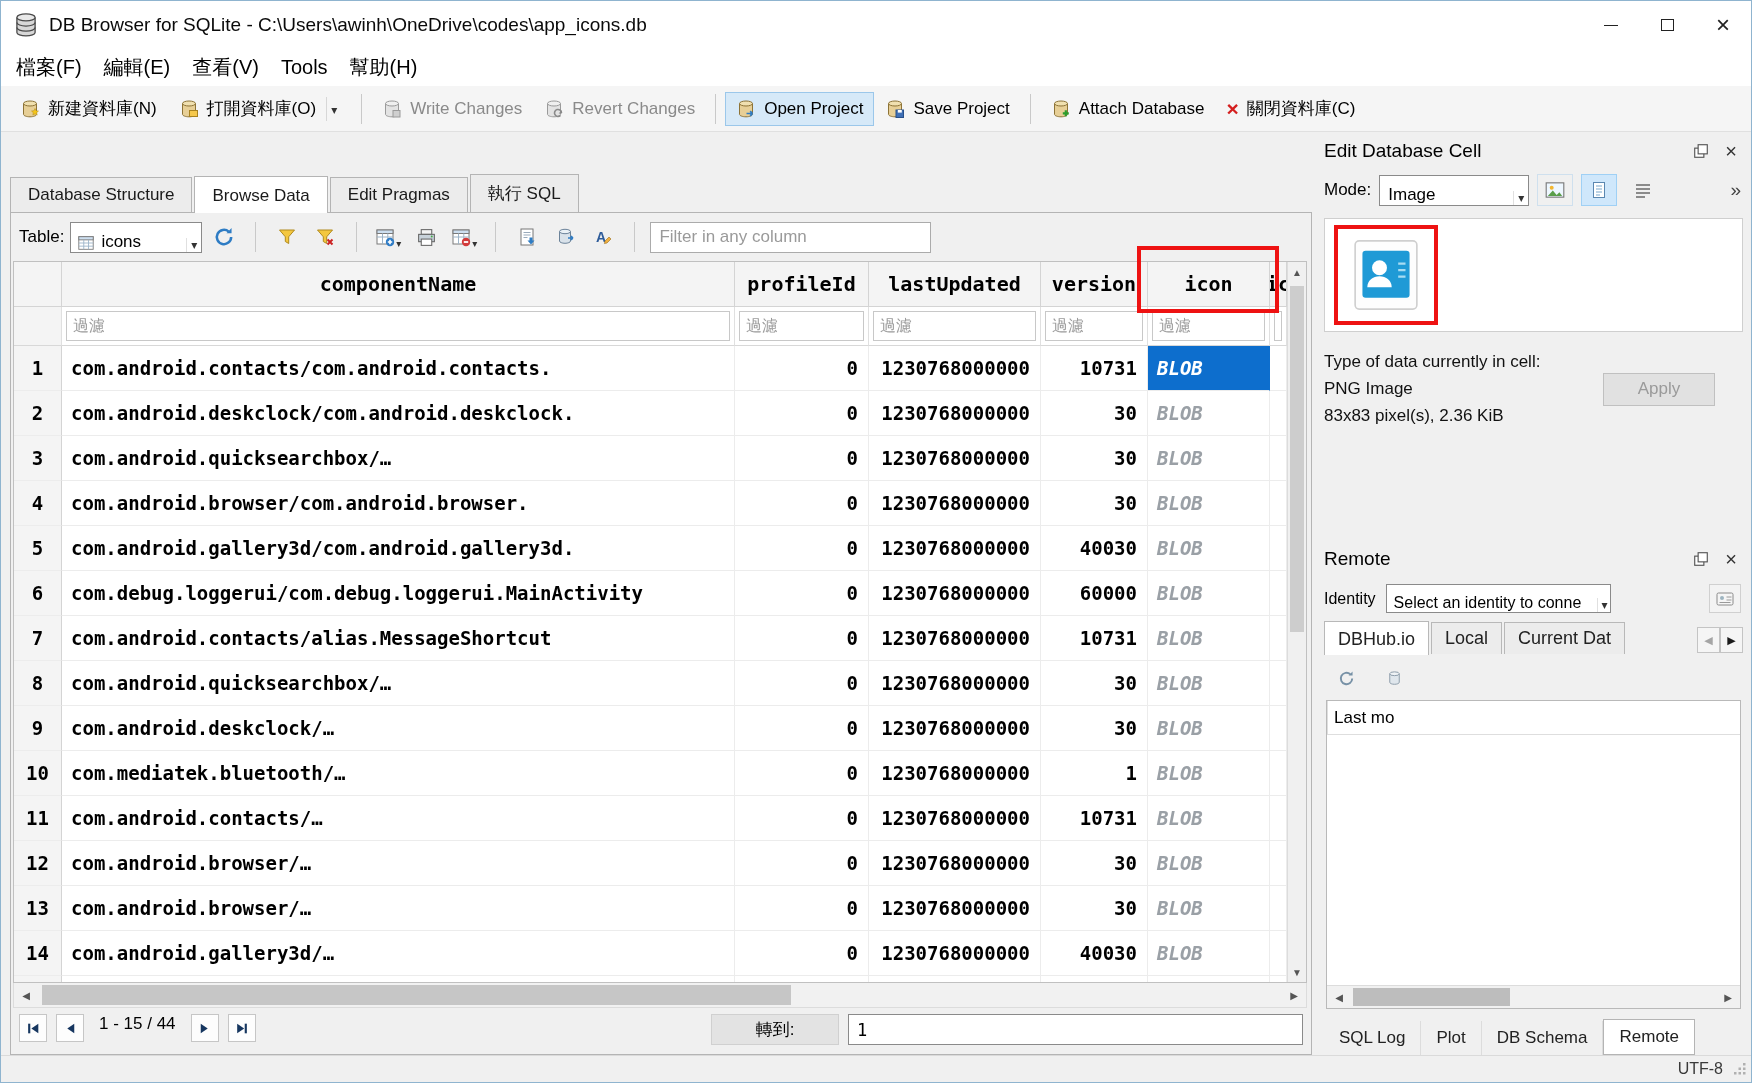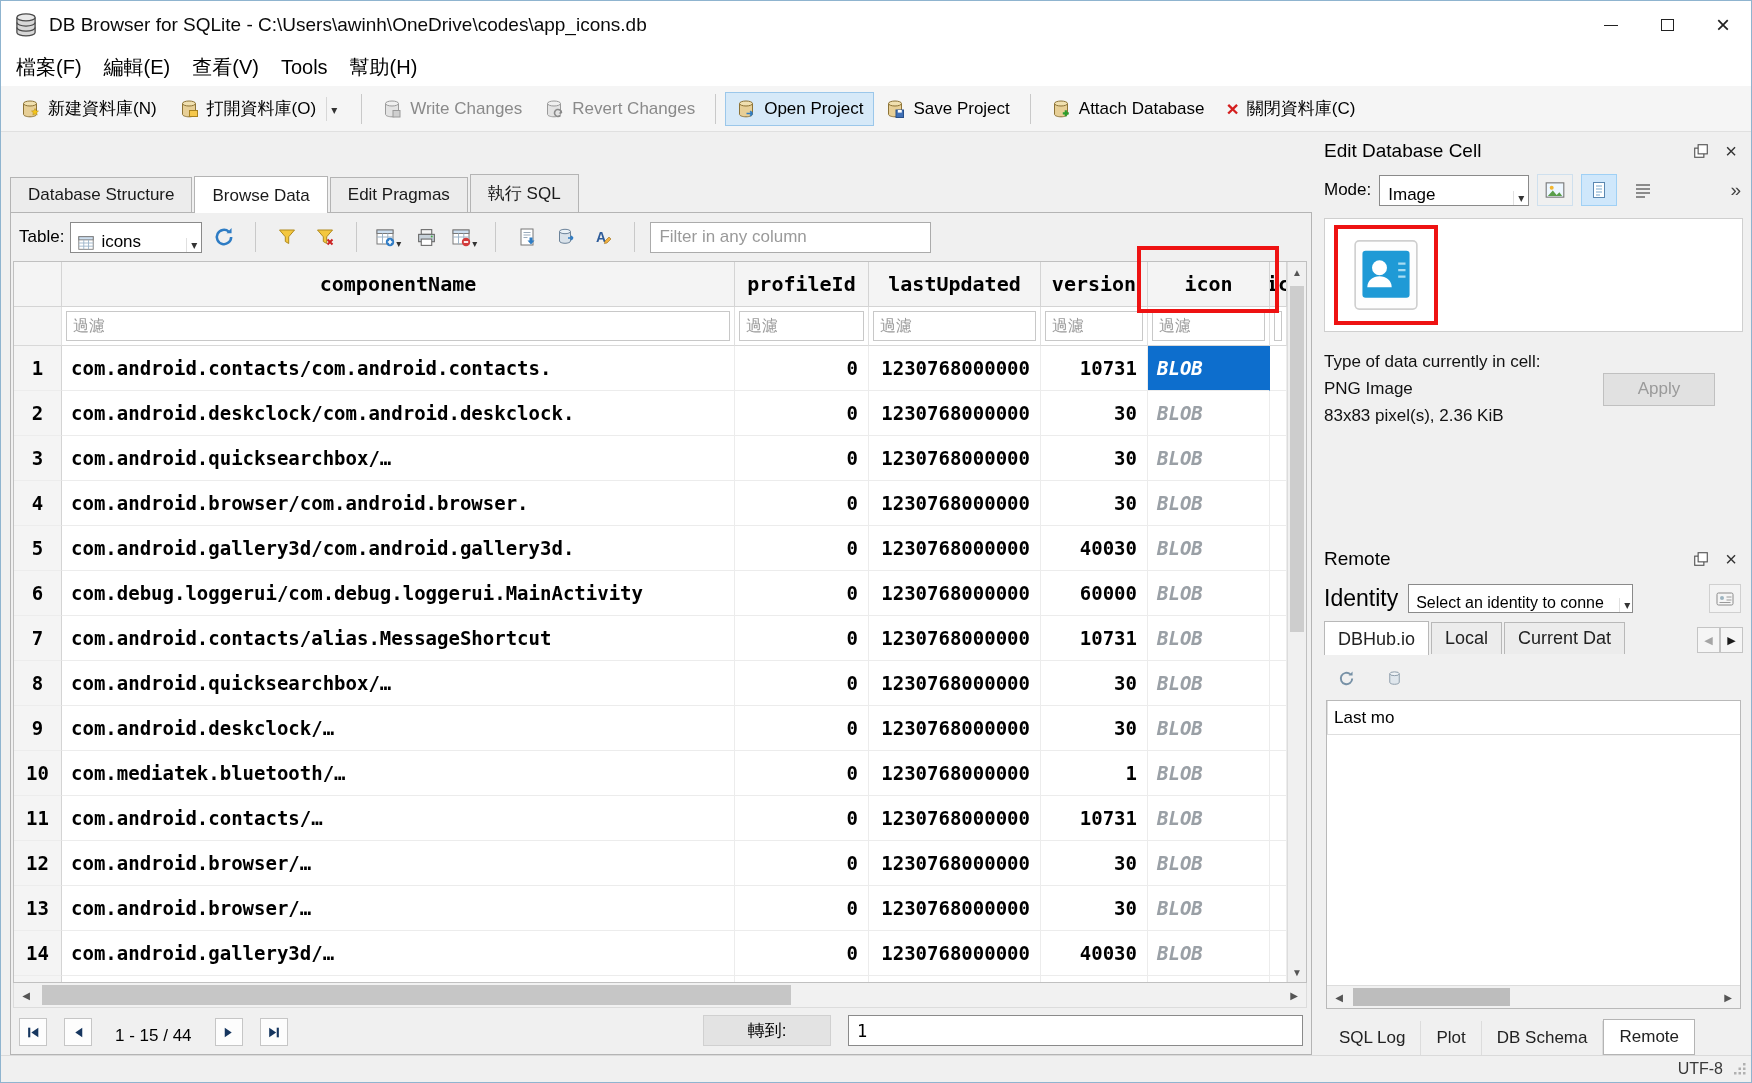--- a/index.html
+++ b/index.html
@@ -96,21 +96,21 @@
   .vs-thumb { position:absolute; left:2px; right:2px; top:24px; height:48%; background:#cdcdcd; }
 
   .hscroll { height:25px; margin:0 4px 0 2px; background:#f1f1f1; border:1px solid #dcdcdc; border-top:none;
              position:relative; flex:0 0 auto; }
   .hs-arrow { position:absolute; top:0; bottom:0; width:24px; display:flex; align-items:center; justify-content:center;
               font-size:10px; color:#555; }
   .hs-arrow.left { left:0; } .hs-arrow.right { right:0; }
   .hs-thumb { position:absolute; top:2px; bottom:2px; left:28px; width:58%; background:#c6c6c6; }
 
   
-  .nav-row { height:46px; display:flex; align-items:flex-end; gap:17px; padding:6px 6px 8px 8px; flex:0 0 auto; }
+  .nav-row { height:46px; display:flex; align-items:flex-start; gap:9px; padding:6px 6px 8px 8px; flex:0 0 auto; }
   .nav-btn { width:28px; height:28px; background:#fdfdfd; border:1px solid #c6c6c6; display:flex;
              align-items:center; justify-content:center; }
   .range-text { font-size:17px; padding:0 6px; }
   .goto-btn { margin-left:auto; width:128px; height:31px; background:#e3e3e3; border:1px solid #d0d0d0;
               display:flex; align-items:center; justify-content:center; font-size:17px; }
   .goto-input { flex:0 0 455px; height:31px; border:1px solid #8a8a8a; font-size:17px; padding:0 8px;
                 font-family:"DejaVu Sans Mono", monospace; margin-right:2px; }
 
   
   .dock-title { display:flex; align-items:center; height:34px; flex:0 0 auto; }
@@ -131,21 +131,21 @@
   .preview-box { height:114px; background:#fff; border:1px solid #cfcfcf; margin-top:10px;
                  display:flex; align-items:center; padding-left:22px; flex:0 0 auto; }
   .preview-icon-wrap { position:relative; width:78px; height:78px; }
   .type-block { display:flex; margin-top:20px; }
   .type-left { flex:1; display:flex; flex-direction:column; gap:7px; font-size:17px; color:#111; }
   .apply-btn { align-self:center; width:112px; height:33px; margin-right:28px; background:#e1e1e1;
                border:1px solid #c0c0c0; color:#9a9a9a; font-size:17px; font-family:inherit; }
 
   .remote-dock { flex:1; display:flex; flex-direction:column; min-height:0; }
   .identity-row { display:flex; align-items:center; gap:10px; margin:8px 0 2px; }
-  .identity-label { font-size:23px; }
+  .identity-label { font-size:16px; }
   .identity-combo { width:225px; height:29px; padding:0 2px 0 7px; }
   .identity-combo .combo-text { font-size:16px; }
   .small-btn { width:32px; height:29px; border:1px solid #d0d0d0; background:#f3f3f3; display:flex;
                align-items:center; justify-content:center; margin-left:auto; margin-right:2px; }
   .remote-tabs { display:flex; align-items:flex-end; height:31px; margin-top:8px; position:relative; flex:0 0 auto; }
   .rtab { padding:5px 13px; font-size:18px; color:#222; background:#ececec; border:1px solid #b8b8b8;
           border-bottom:none; margin-right:2px; white-space:nowrap; overflow:hidden; }
   .rtab.active { background:#fff; padding-top:7px; margin-bottom:-1px; z-index:2; position:relative; }
   .rtab-scroll { position:absolute; right:0; bottom:2px; display:flex; }
   .rtab-arrow { width:23px; height:26px; background:#f5f5f5; border:1px solid #c4c4c4; display:flex;

